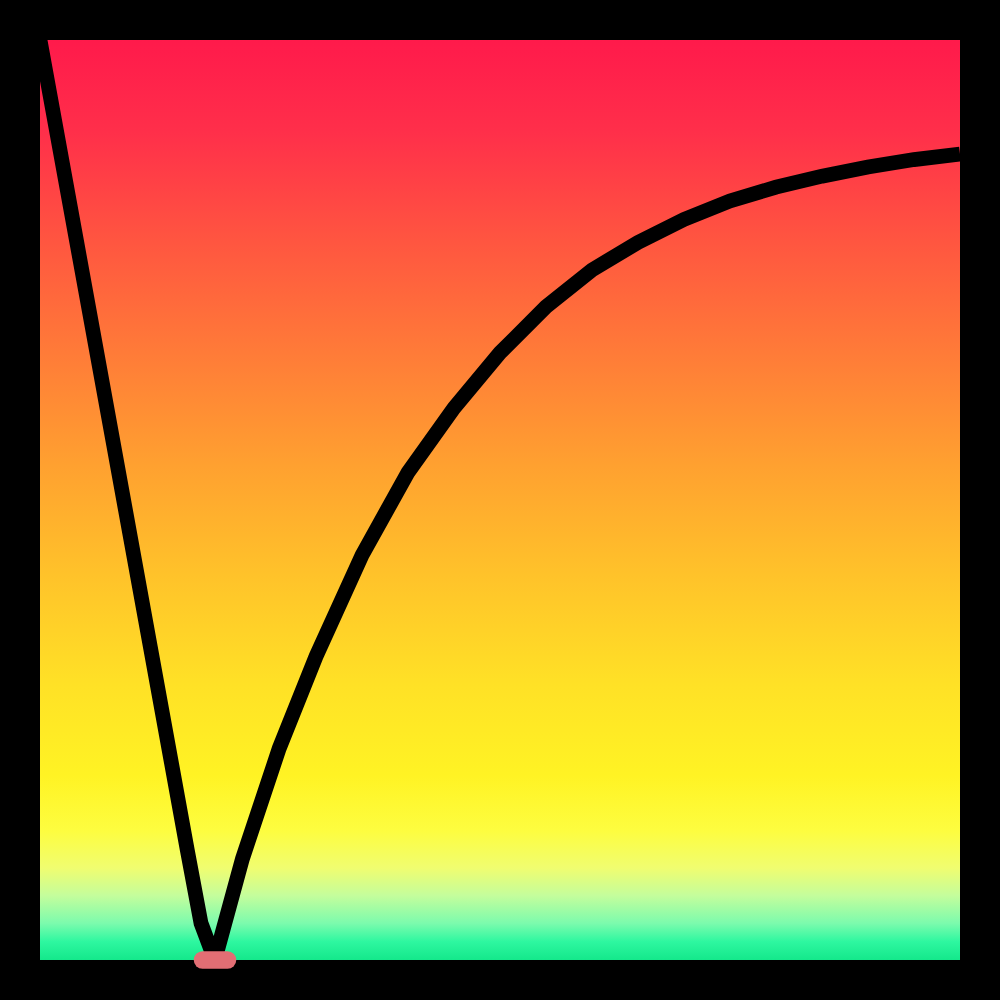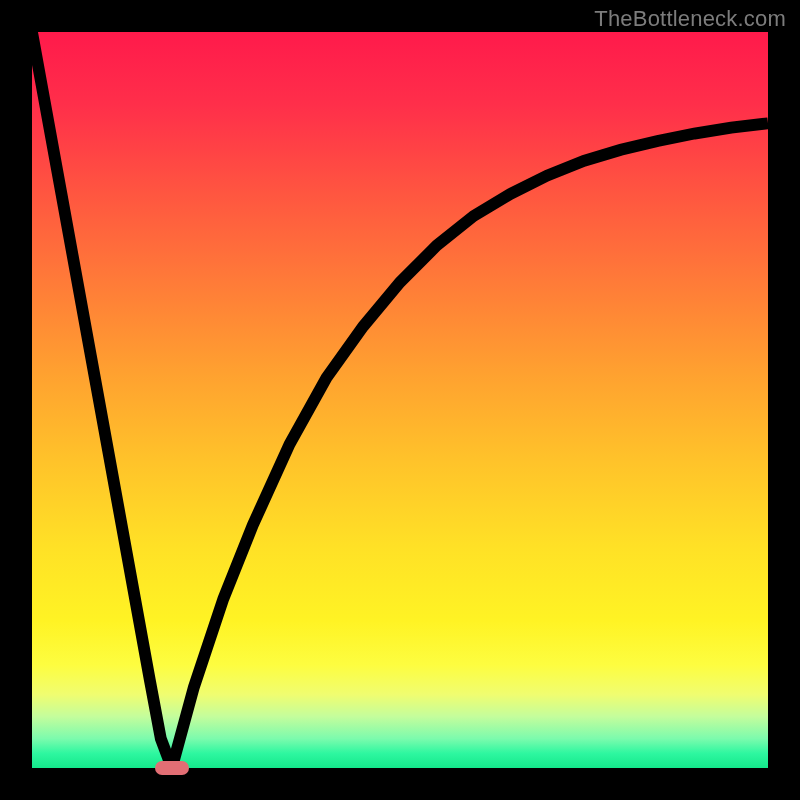--- a/index.html
+++ b/index.html
@@ -61,21 +61,20 @@
     height: 14px;
     background: #e26e74;
     border-radius: 7px;
     transform: translate(-50%, -50%);
   }
 </style>
 </head>
 <body>
 
 <div class="frame">
-  <div class="attribution">TheBottleneck.com</div>
 
   <div class="plot">
     <svg viewBox="0 0 100 100" preserveAspectRatio="none">
       <path fill="none" stroke="#000000" stroke-width="1.6" d="M0.00 0.00 L4.00 22.00 L8.00 44.00 L12.00 66.00 L16.00 88.00 L17.50 96.00 L19.00 100.00 L19.00 100.00 L22.00 89.00 L26.00 77.00 L30.00 67.00 L35.00 56.00 L40.00 47.00 L45.00 40.00 L50.00 34.00 L55.00 29.00 L60.00 25.00 L65.00 22.00 L70.00 19.50 L75.00 17.50 L80.00 16.00 L85.00 14.80 L90.00 13.80 L95.00 13.00 L100.00 12.40"></path>
     </svg>
 
     <div class="marker" style="left: 139.84px; top: 736px; background: rgb(226, 110, 116);"></div>
   </div>
 </div>
 

